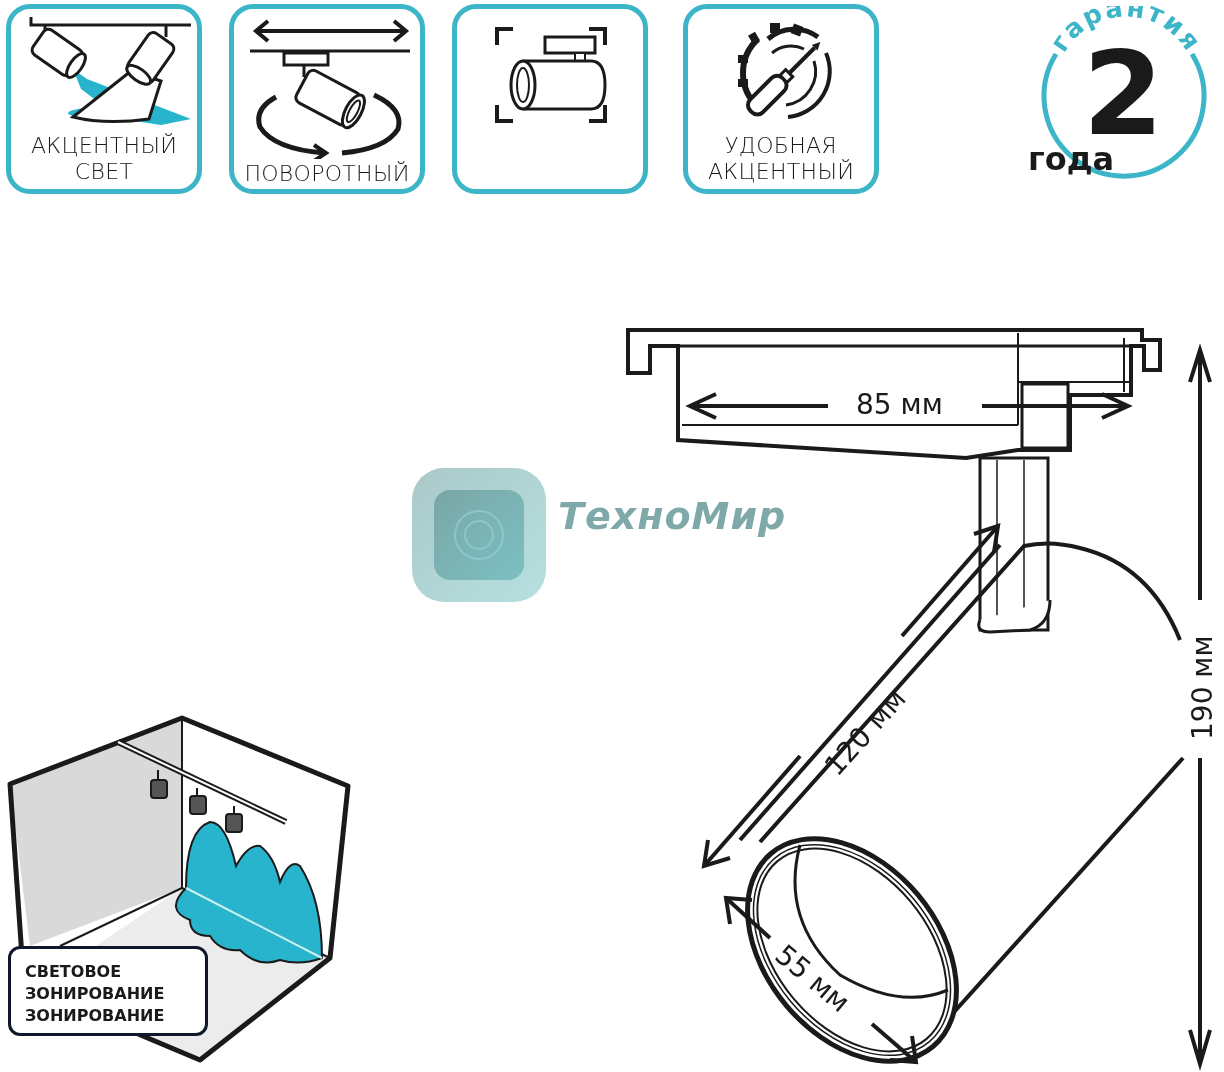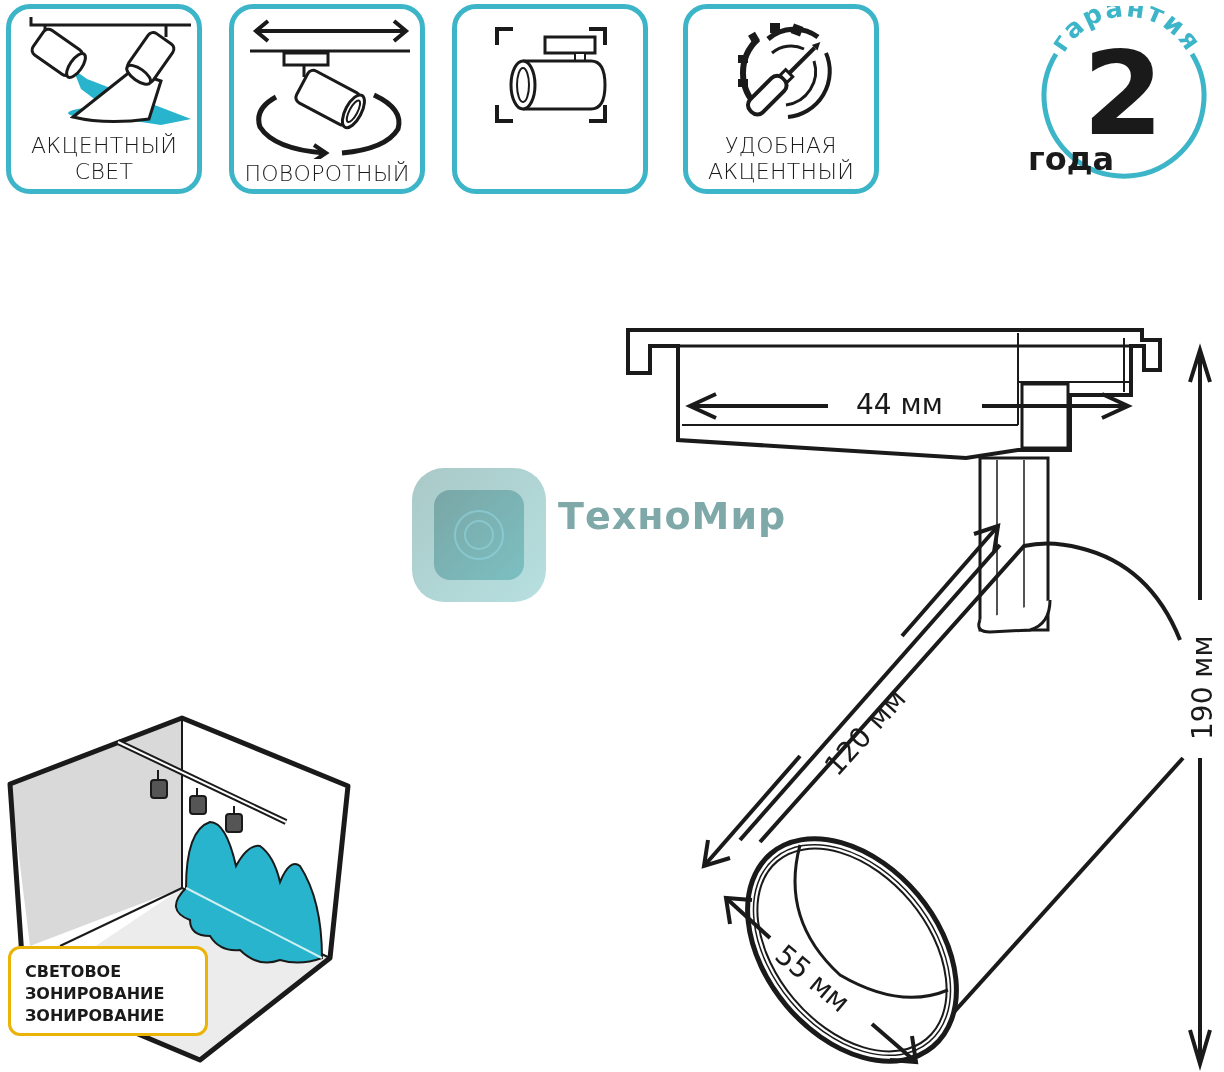--- a/index.html
+++ b/index.html
@@ -3,23 +3,23 @@
 <meta charset="utf-8">
 <style>
   html,body{margin:0;padding:0;background:#fff;}
   body{width:1224px;height:1072px;position:relative;overflow:hidden;font-family:"Liberation Sans",sans-serif;color:#1a1a1a;}
   .feat{position:absolute;top:4px;width:196px;height:190px;box-sizing:border-box;border:5px solid #3db5c9;border-radius:24px;background:#fff;}
   .feat svg{position:absolute;left:0;top:0;}
   .feat .lbl{position:absolute;left:0;right:0;text-align:center;font-family:"DejaVu Sans",sans-serif;font-size:22px;line-height:26px;letter-spacing:0.3px;color:#1a1a1a;font-weight:300;}
   .warranty{position:absolute;left:1028px;top:6px;width:190px;height:190px;}
   .abs{position:absolute;}
   .dim{font-family:"DejaVu Sans",sans-serif;font-size:28px;color:#1a1a1a;white-space:nowrap;}
-  .logo{position:absolute;left:412px;top:468px;width:420px;height:140px;}
+  .logo{position:absolute;left:412px;top:468px;width:420px;height:140px;font-style:italic;}
   .logo-text{position:absolute;left:146px;font-family:"DejaVu Sans",sans-serif;font-weight:bold;font-size:38px;line-height:40px;letter-spacing:1px;}
-  .zone-label{position:absolute;left:8px;top:946px;width:200px;height:90px;box-sizing:border-box;border:3px solid #eab308;border-radius:12px;background:#fff;padding:12px 0 0 14px;}
+  .zone-label{position:absolute;left:8px;top:946px;width:200px;height:90px;box-sizing:border-box;border:3px solid #0f172a;border-radius:12px;background:#fff;padding:12px 0 0 14px;}
   .zone-label div{font-family:"DejaVu Sans",sans-serif;font-weight:bold;font-size:16px;line-height:22px;color:#1a1a1a;}
 </style>
 </head>
 <body>
 
 <div class="feat" style="left:6px;">
   <svg width="186" height="120" viewBox="0 0 186 120">
     <path d="M20 8 L20 16 L180 16" fill="none" stroke="#1a1a1a" stroke-width="3"></path>
     <line x1="34" y1="16" x2="34" y2="28" stroke="#1a1a1a" stroke-width="3"></line>
     <line x1="155" y1="16" x2="155" y2="28" stroke="#1a1a1a" stroke-width="3"></line>
@@ -158,21 +158,21 @@
   <polyline points="1190,382 1200,350 1210,382" fill="none" stroke="#1a1a1a" stroke-width="4"></polyline>
   <line x1="1200" y1="758" x2="1200" y2="1064" stroke="#1a1a1a" stroke-width="4"></line>
   <polyline points="1190,1030 1200,1064 1210,1030" fill="none" stroke="#1a1a1a" stroke-width="4"></polyline>
 
   <line x1="726" y1="898" x2="770" y2="938" stroke="#1a1a1a" stroke-width="4"></line>
   <polyline points="730,924 726,898 752,900" fill="none" stroke="#1a1a1a" stroke-width="4"></polyline>
   <line x1="872" y1="1024" x2="916" y2="1062" stroke="#1a1a1a" stroke-width="4"></line>
   <polyline points="890,1060 916,1062 912,1036" fill="none" stroke="#1a1a1a" stroke-width="4"></polyline>
 </svg>
 
-<div class="abs dim" style="left:856px;top:388px;">44 мм</div>
+<div class="abs dim" style="left:856px;top:388px;">85 мм</div>
 <div class="abs dim" style="left:790px;top:690px;transform:rotate(-48deg);transform-origin:left top;left:818px;top:760px;">120 мм</div>
 <div class="abs dim" style="left:1186px;top:740px;transform:rotate(-90deg);transform-origin:left top;">190 мм</div>
 <div class="abs dim" style="left:790px;top:938px;transform:rotate(40deg);transform-origin:left top;">55 мм</div>
 
 <div class="logo">
   <svg class="abs" style="left:0;top:0;" width="136" height="136" viewBox="0 0 136 136">
     <defs>
       <linearGradient id="lg1" x1="0" y1="0" x2="1" y2="1">
         <stop offset="0" stop-color="#a9c9c8"></stop>
           <stop offset="1" stop-color="#b7e0e0"></stop>

